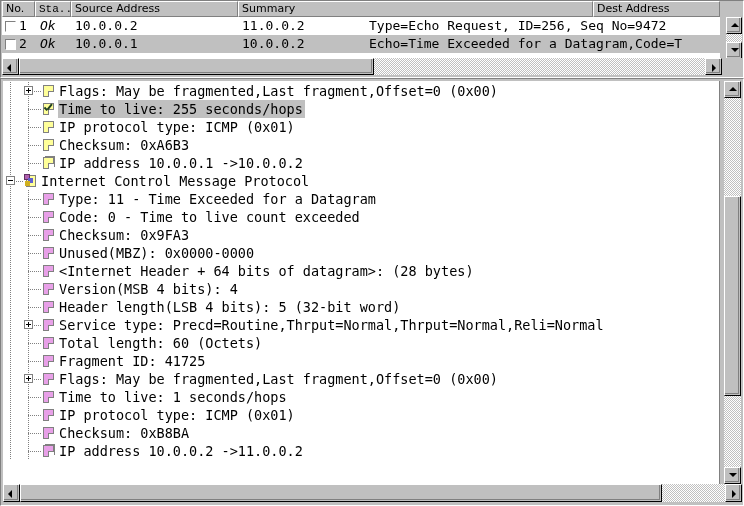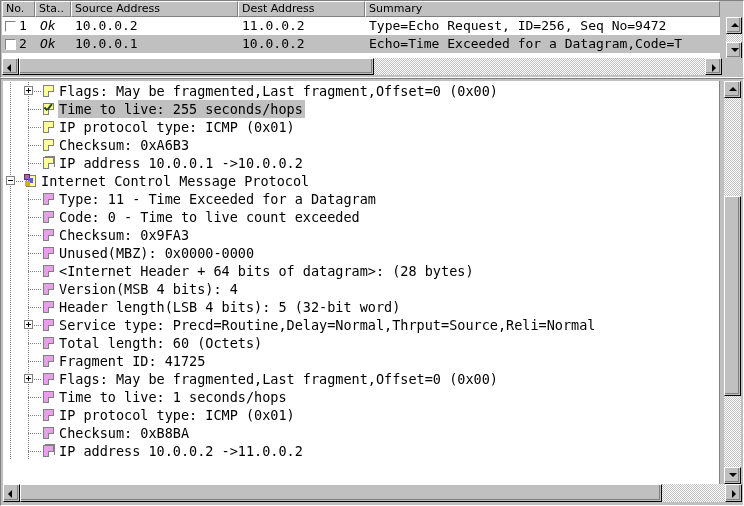--- a/index.html
+++ b/index.html
@@ -57,21 +57,21 @@
     color: #000000;
     background: #c0c0c0;
     border-top: 1px solid #ffffff;
     border-left: 1px solid #ffffff;
     border-right: 1px solid #808080;
     border-bottom: 1px solid #808080;
     white-space: nowrap;
     overflow: hidden;
   }
   .hdr-c-no   { width: 33px; }
-  .hdr-c-sta  { width: 36px; }
+  .hdr-c-sta  { width: 36px; font-family: Liberation Mono, monospace; }
   .hdr-c-src  { width: 167px; }
   .hdr-c-dst  { width: 127px; }
   .hdr-c-sum  { width: 355px; }
 
   .rows-area {
     position: absolute;
     left: 1px; top: 16px;
     width: 718px;
     height: 42px;
     background: #ffffff;
@@ -357,22 +357,22 @@
 <body>
 
 <div id="app">
 
   <div class="list-pane">
 
     <div class="hdr-row">
       <div class="hdr-cell hdr-c-no">No.</div>
       <div class="hdr-cell hdr-c-sta">Sta..</div>
       <div class="hdr-cell hdr-c-src">Source Address</div>
+      <div class="hdr-cell hdr-c-sum">Summary</div>
       <div class="hdr-cell hdr-c-dst">Dest Address</div>
-      <div class="hdr-cell hdr-c-sum">Summary</div>
     </div>
 
     <div class="rows-area" id="rows-area">
         <div class="pkt-row">
           <div class="cell c-no">
             <div class="chk"></div>
             <span class="no-txt">1</span>
           </div>
           <div class="cell c-sta">Ok</div>
           <div class="cell c-src">10.0.0.2</div>
@@ -576,21 +576,21 @@
           <div class="trow">
             <div class="indent" style="width: 39px;">
               <div class="guide" style="left: 7px;"></div>
               <div class="guide" style="left: 25px;"></div>
               <div class="hook" style="left: 25px; width: 14px;"></div>
               <div class="exp plus" style="left: 21px;"></div>
             </div>
             <div class="icon">
               <div class="pg pink"></div>
             </div>
-            <span class="tlabel">Service type: Precd=Routine,Delay=Normal,Thrput=Source,Reli=Normal</span>
+            <span class="tlabel">Service type: Precd=Routine,Thrput=Normal,Thrput=Normal,Reli=Normal</span>
           </div>
           <div class="trow">
             <div class="indent" style="width: 39px;">
               <div class="guide" style="left: 7px;"></div>
               <div class="guide" style="left: 25px;"></div>
               <div class="hook" style="left: 25px; width: 14px;"></div>
             </div>
             <div class="icon">
               <div class="pg pink"></div>
             </div>

